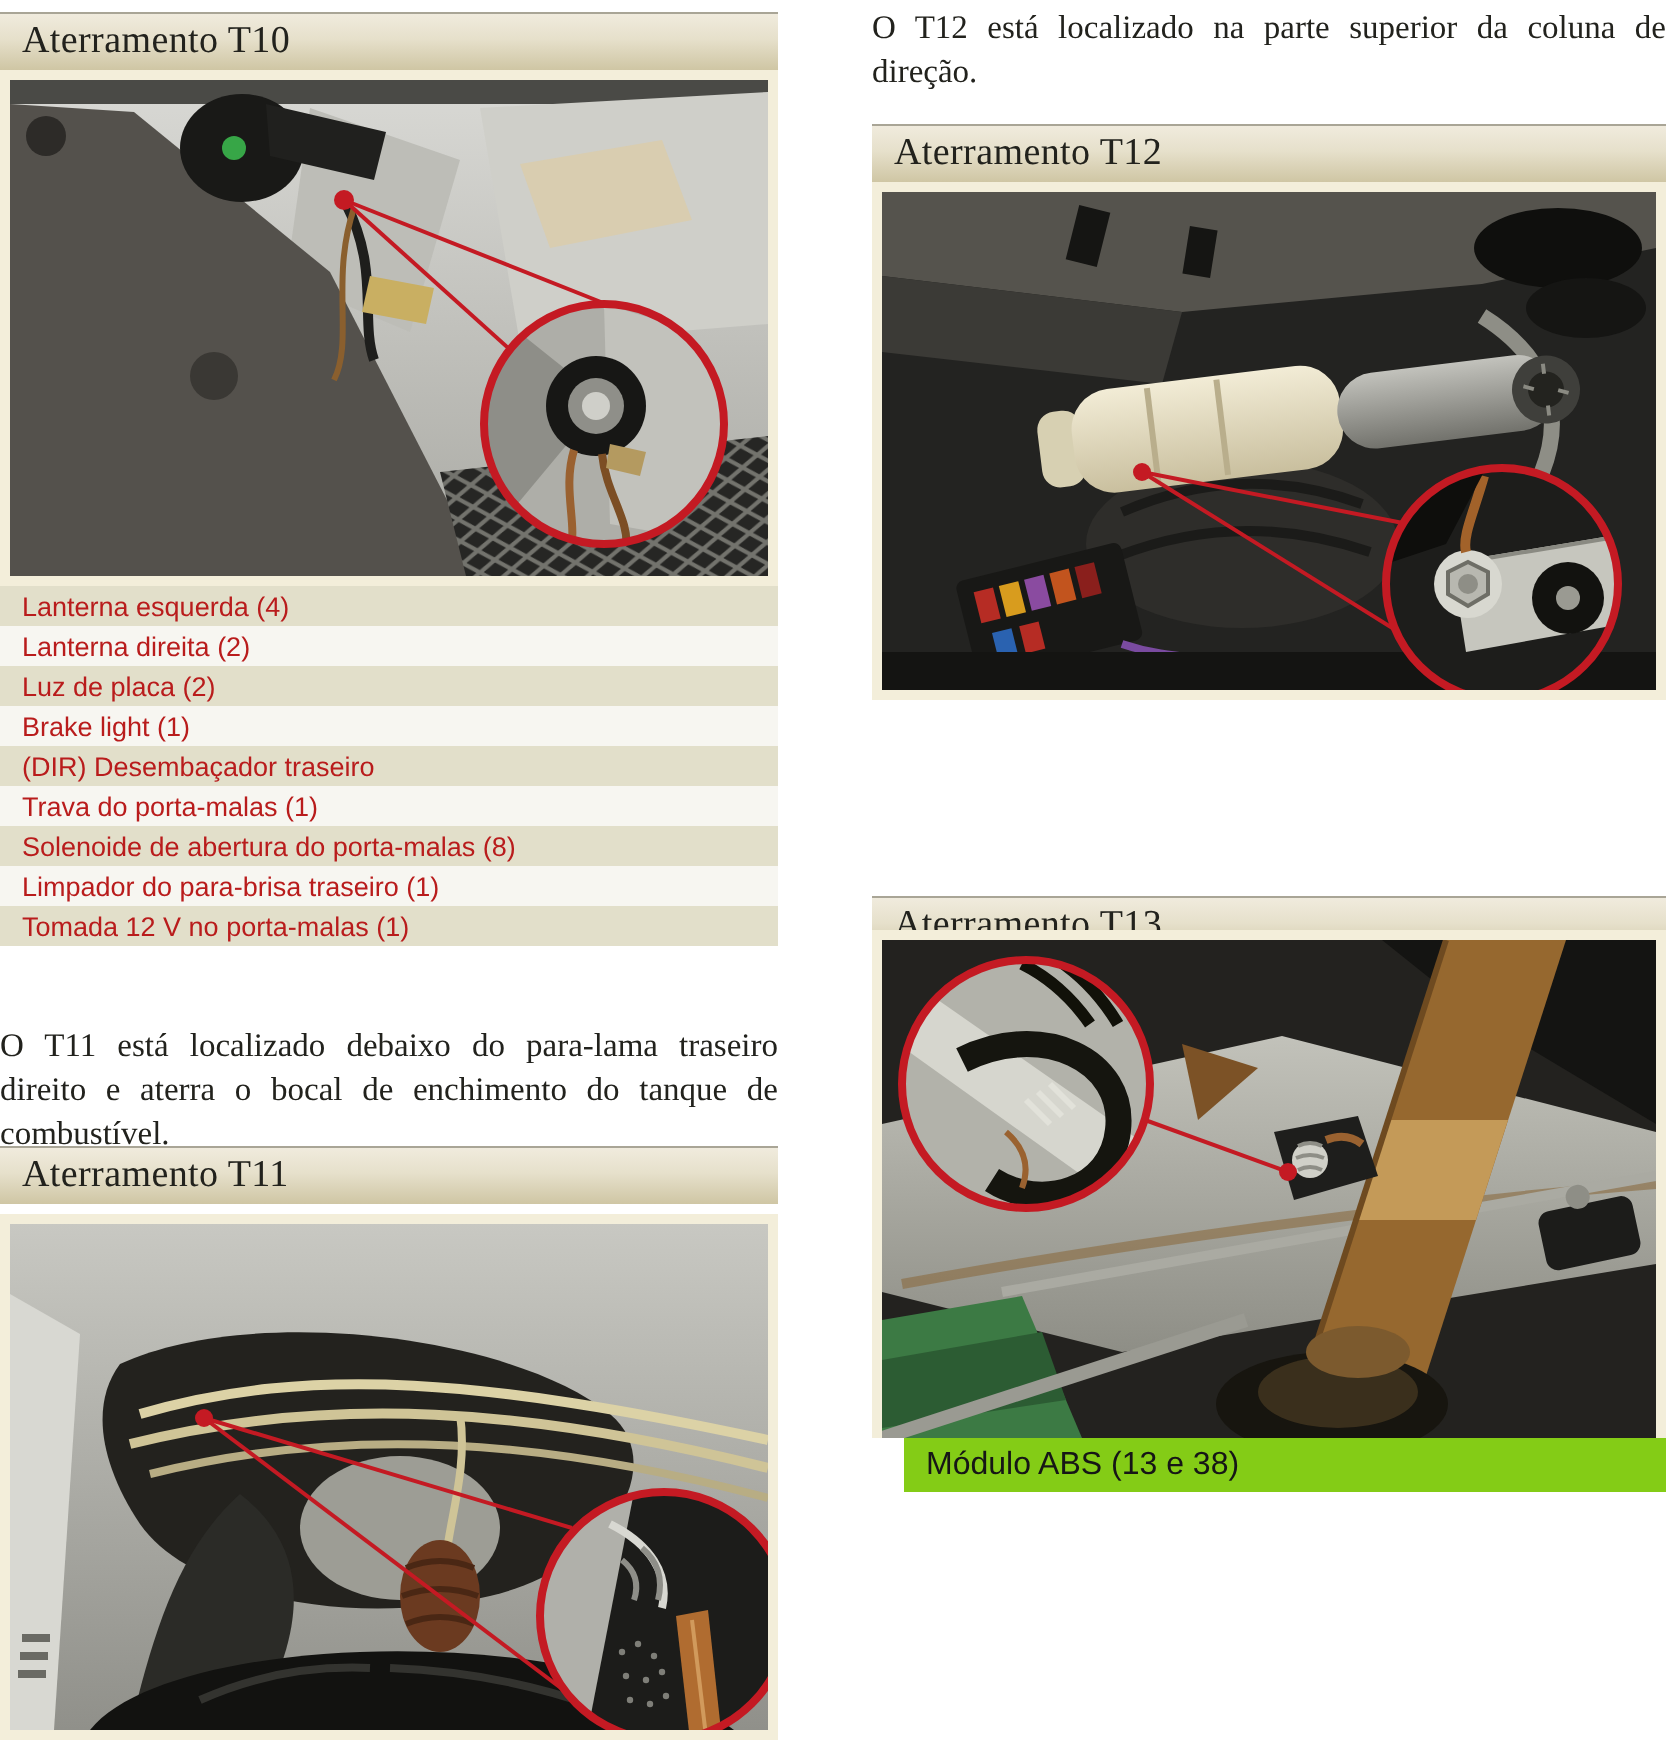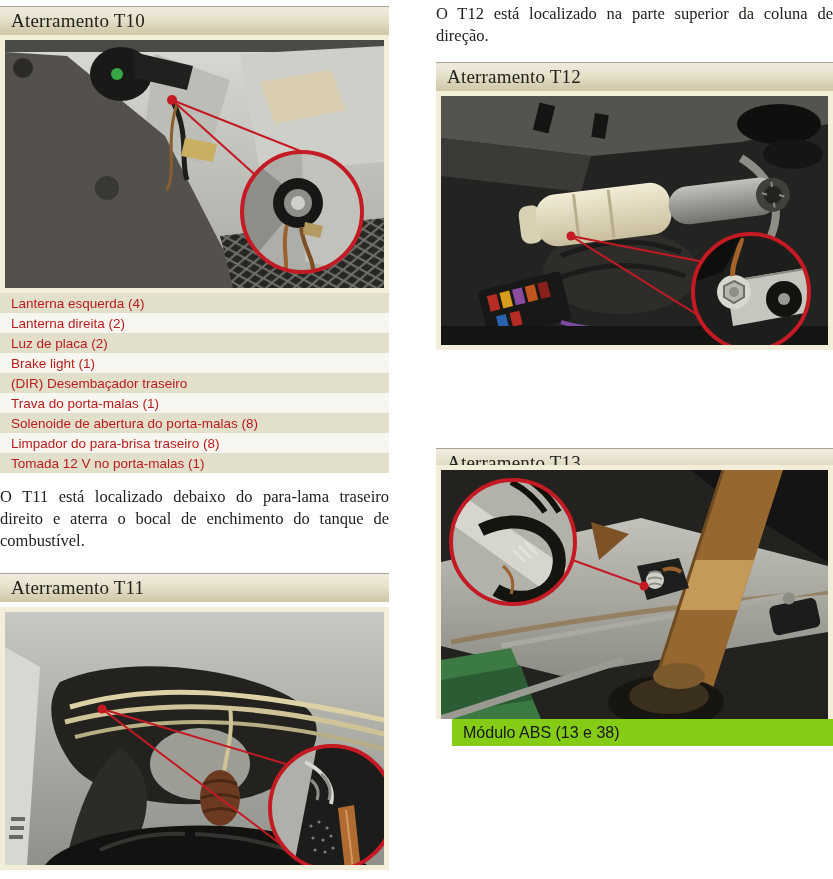--- a/index.html
+++ b/index.html
@@ -110,28 +110,28 @@
       <div class="row odd">
           <span>(DIR) Desembaçador traseiro</span>
         </div>
       <div class="row even">
           <span>Trava do porta-malas (1)</span>
         </div>
       <div class="row odd">
           <span>Solenoide de abertura do porta-malas (8)</span>
         </div>
       <div class="row even">
-          <span>Limpador do para-brisa traseiro (8)</span>
+          <span>Limpador do para-brisa traseiro (1)</span>
         </div>
       <div class="row odd">
           <span>Tomada 12 V no porta-malas (1)</span>
         </div>
     </div>
 
-    <p class="para" style="top:486px">O T11 está localizado debaixo do para-lama traseiro direito e aterra o bocal de enchimento do tanque de combustível.</p>
+    <p class="para" style="top:512px">O T11 está localizado debaixo do para-lama traseiro direito e aterra o bocal de enchimento do tanque de combustível.</p>
 
     <div class="bar" style="top:573px">
       <span>Aterramento T11</span>
     </div>
 
     <figure class="frame" style="top:607px">
       <svg width="379" height="253" viewBox="0 0 379 253">
         <defs>
           <linearGradient id="t11sil" x1="0" y1="0" x2="0" y2="1">
             <stop offset="0" stop-color="#c8c8c2"></stop>

